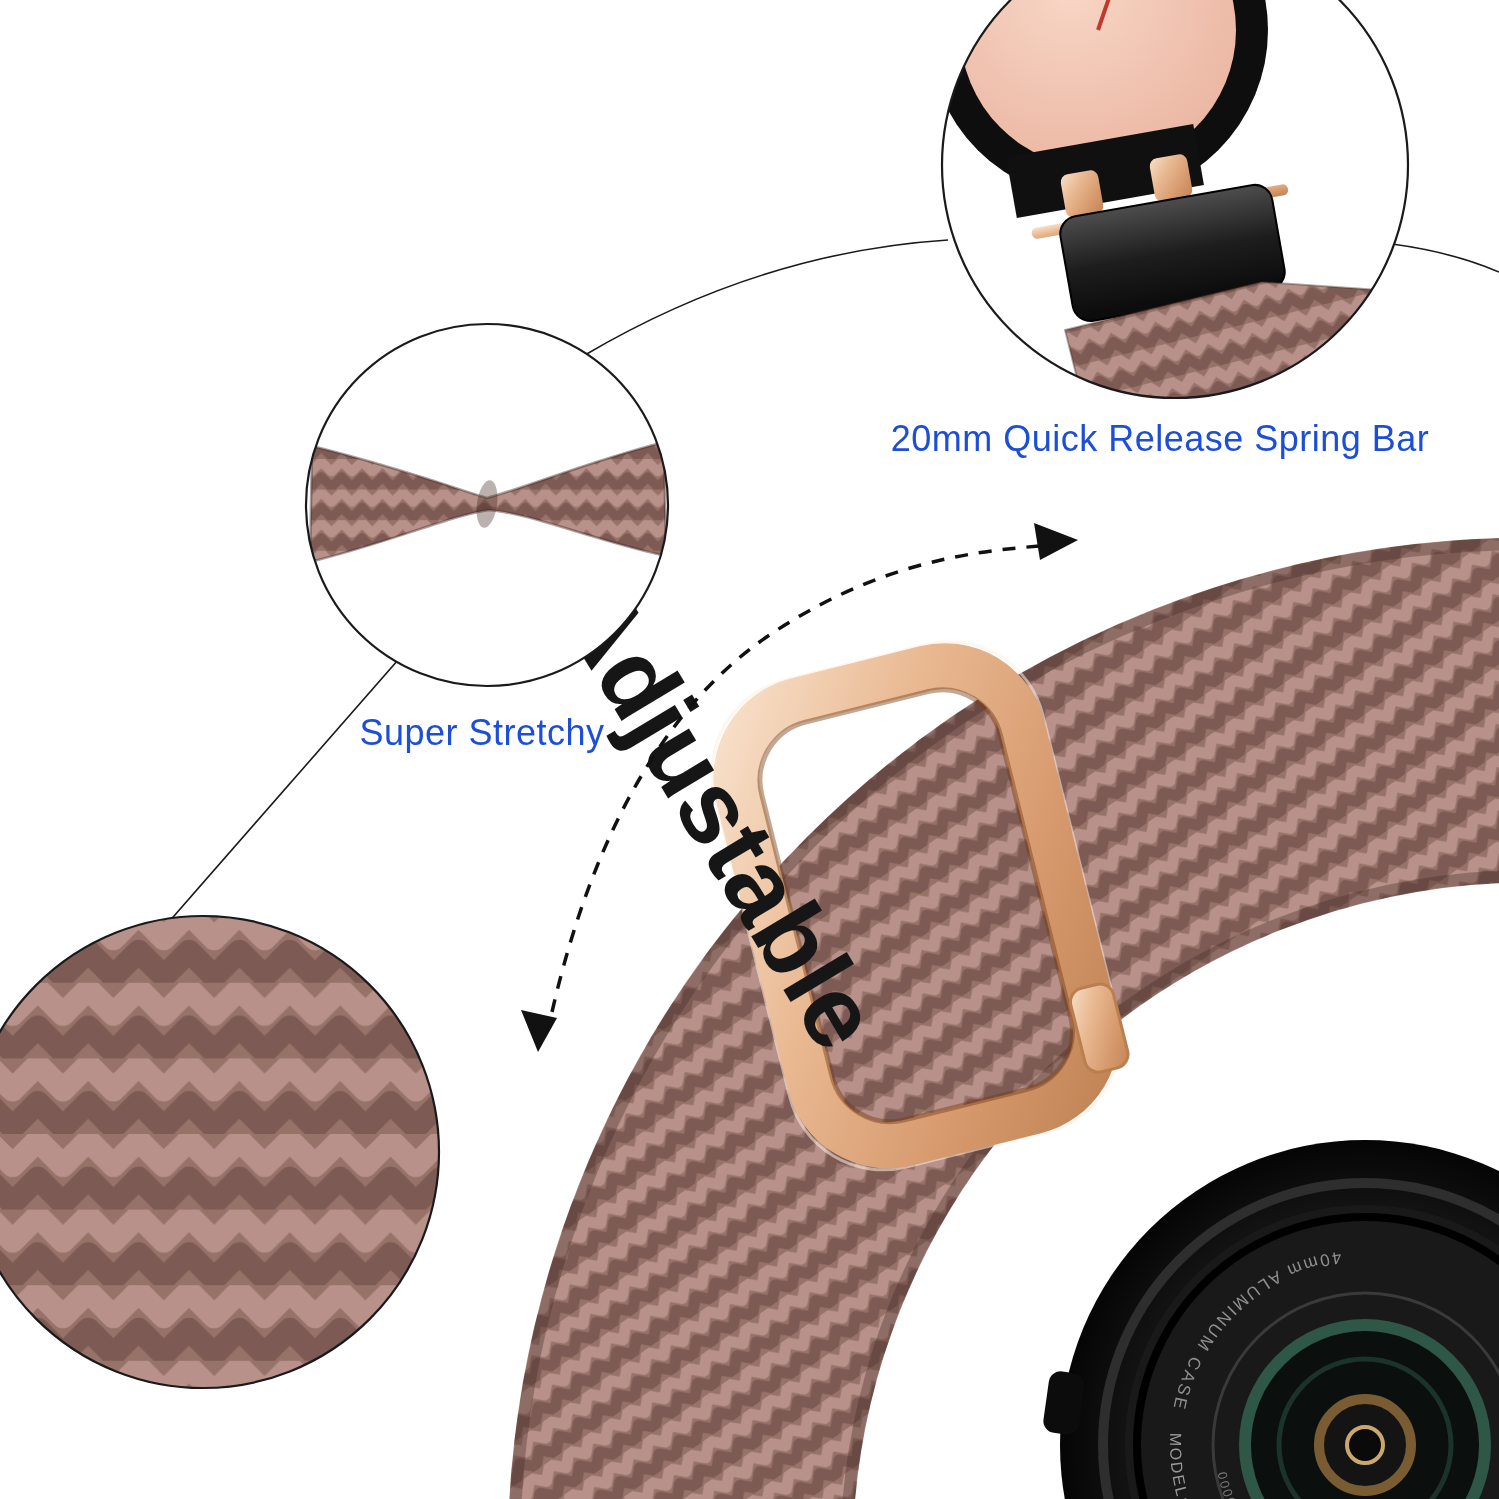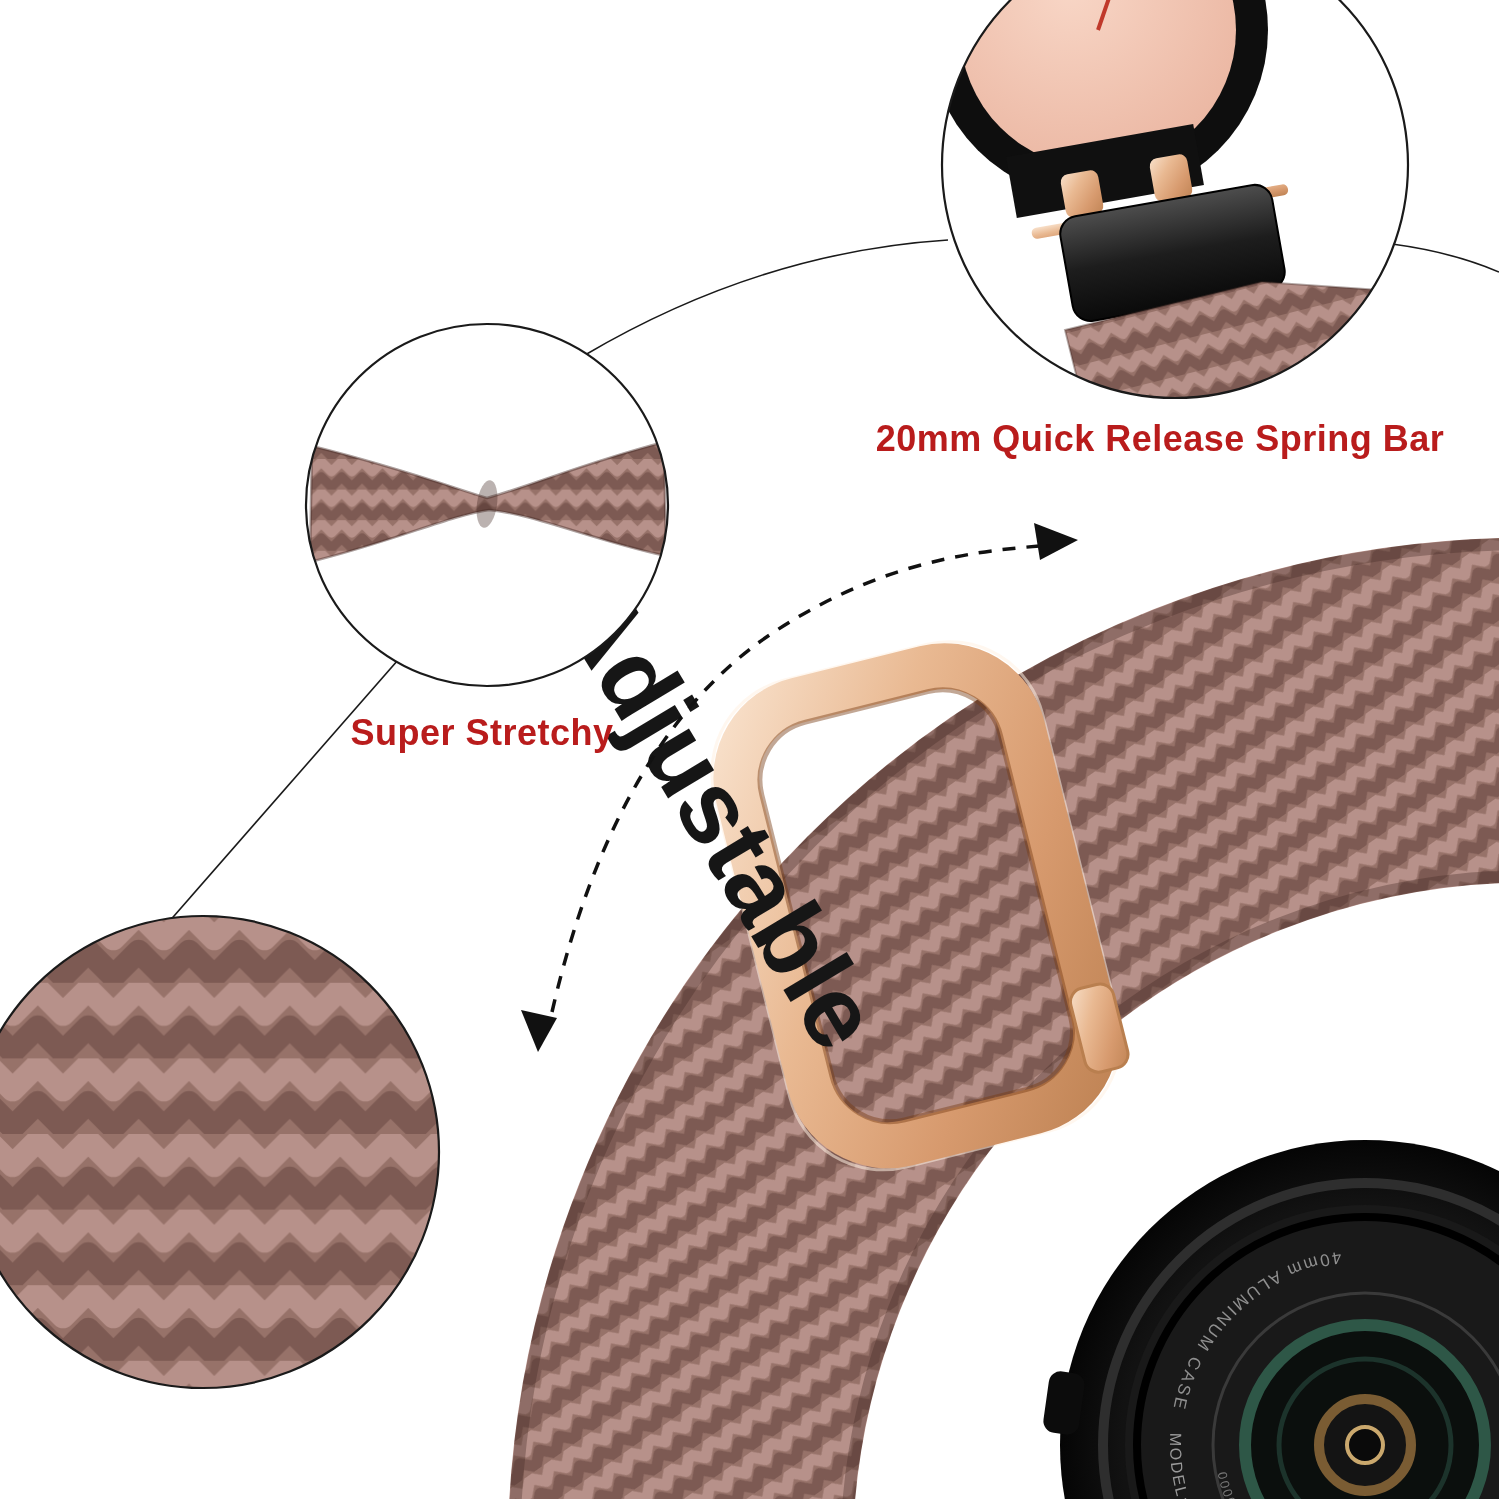--- a/index.html
+++ b/index.html
@@ -8,22 +8,22 @@
     width:1499px;height:1499px;
     background:#ffffff;
     overflow:hidden;
     font-family:"Liberation Sans", sans-serif;
   }
   .canvas svg{position:absolute;left:0;top:0;}
   .label{
     position:absolute;
     transform:translateX(-50%);
     font-size:36px;
-    font-weight:700;
-    color:#b91c1c;
+    font-weight:400;
+    color:#1d4ed8;
     white-space:nowrap;
     letter-spacing:0.5px;
   }
 </style>
 </head>
 <body>
 
 <div class="canvas">
 
 <svg width="1499" height="1499" viewBox="0 0 1499 1499">

